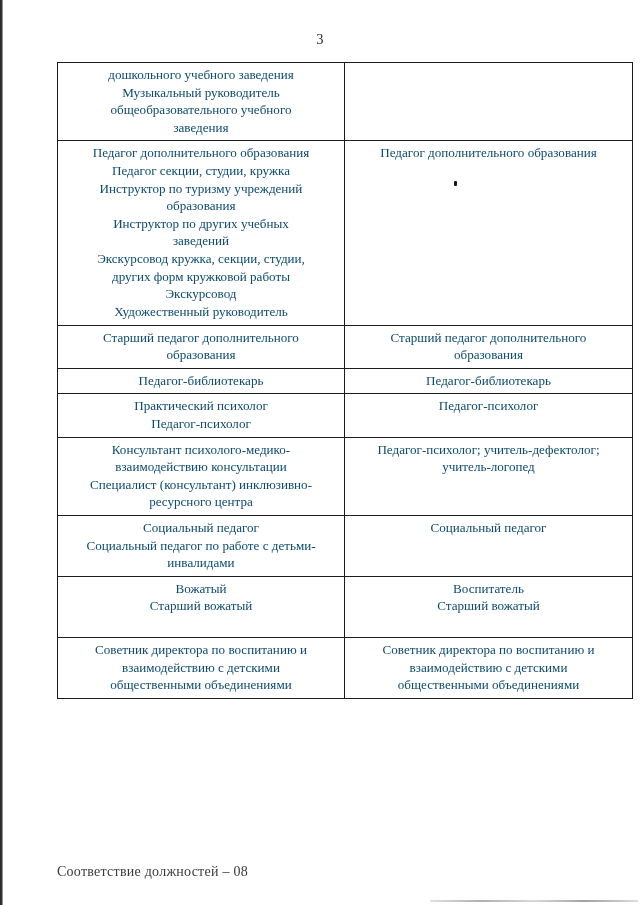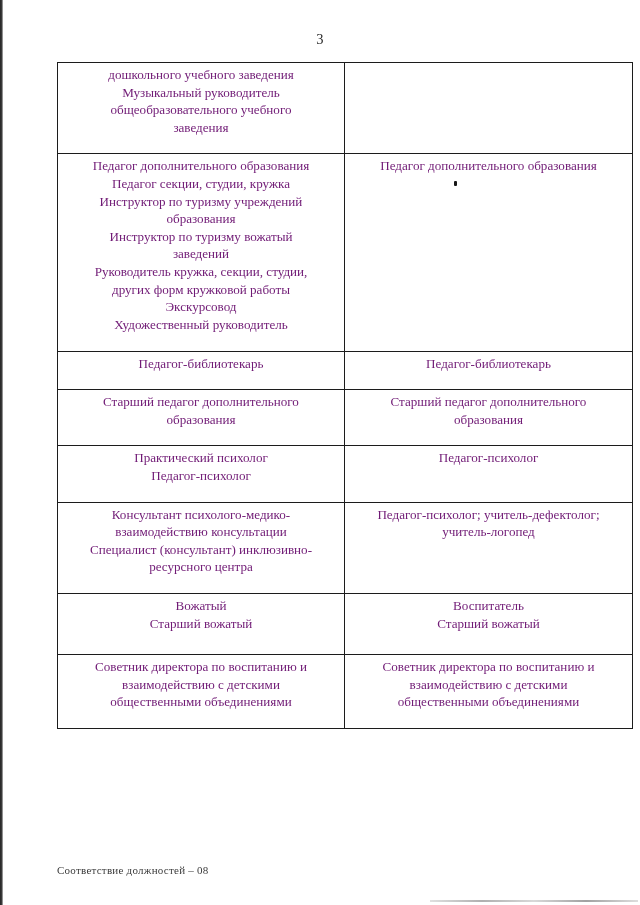--- a/index.html
+++ b/index.html
@@ -58,22 +58,22 @@
     width: 553px;
     border-collapse: collapse;
     table-layout: fixed;
   }
   table.doc-table td {
     border: 1px solid #1c1c1c;
     vertical-align: top;
     text-align: center;
     font-size: 13.1px;
     line-height: 1.345;
-    padding: 3px 5px 17px 5px;
-    color: #701a75;
+    padding: 3px 5px 4px 5px;
+    color: #0c4a6e;
     word-wrap: break-word;
   }
   td.col-left   { width: 276px; }
   td.col-right  { width: 277px; }
 
   
   .cline { display: block; white-space: normal; }
   tr.pad-bottom-md td { padding-bottom: 22px; }
   tr.pad-bottom-lg td { padding-bottom: 12px; }
 
@@ -88,21 +88,21 @@
     width: 3px;
     height: 5px;
     background: #161616;
     border-radius: 1px;
   }
 
   .footer-note {
     position: absolute;
     left: 57px;
     top: 864px;
-    font-size: 11px;
+    font-size: 14px;
     letter-spacing: 0.25px;
     color: #3a3a3a;
     font-family: "Liberation Serif", "DejaVu Serif", serif;
   }
 </style>
 </head>
 <body>
 
 <div class="page">
 
@@ -122,49 +122,49 @@
         </td>
         <td class="col-right empty"></td>
       </tr>
 
       <tr>
         <td class="col-left">
           <span class="cline">Педагог дополнительного образования</span>
           <span class="cline">Педагог секции, студии, кружка</span>
           <span class="cline">Инструктор по туризму учреждений</span>
           <span class="cline">образования</span>
-          <span class="cline">Инструктор по туризму вожатый</span>
+          <span class="cline">Инструктор по других учебных</span>
           <span class="cline">заведений</span>
-          <span class="cline">Руководитель кружка, секции, студии,</span>
+          <span class="cline">Экскурсовод кружка, секции, студии,</span>
           <span class="cline">других форм кружковой работы</span>
           <span class="cline">Экскурсовод</span>
           <span class="cline">Художественный руководитель</span>
         </td>
         <td class="col-right">
           <span class="cline">Педагог дополнительного образования</span>
         </td>
       </tr>
 
       <tr>
         <td class="col-left">
-          <span class="cline">Педагог-библиотекарь</span>
-        </td>
-        <td class="col-right">
-          <span class="cline">Педагог-библиотекарь</span>
-        </td>
-      </tr>
-
-      <tr>
-        <td class="col-left">
           <span class="cline">Старший педагог дополнительного</span>
           <span class="cline">образования</span>
         </td>
         <td class="col-right">
           <span class="cline">Старший педагог дополнительного</span>
           <span class="cline">образования</span>
+        </td>
+      </tr>
+
+      <tr>
+        <td class="col-left">
+          <span class="cline">Педагог-библиотекарь</span>
+        </td>
+        <td class="col-right">
+          <span class="cline">Педагог-библиотекарь</span>
         </td>
       </tr>
 
 
 
       <tr>
         <td class="col-left">
           <span class="cline">Практический психолог</span>
           <span class="cline">Педагог-психолог</span>
         </td>
@@ -179,20 +179,30 @@
           <span class="cline">взаимодействию консультации</span>
           <span class="cline">Специалист (консультант) инклюзивно-</span>
           <span class="cline">ресурсного центра</span>
         </td>
         <td class="col-right">
           <span class="cline">Педагог-психолог;  учитель-дефектолог;</span>
           <span class="cline">учитель-логопед</span>
         </td>
       </tr>
 
+      <tr>
+        <td class="col-left">
+          <span class="cline">Социальный педагог</span>
+          <span class="cline">Социальный педагог по работе с детьми-</span>
+          <span class="cline">инвалидами</span>
+        </td>
+        <td class="col-right">
+          <span class="cline">Социальный педагог</span>
+        </td>
+      </tr>
 
       <tr class="pad-bottom-md">
         <td class="col-left">
           <span class="cline">Вожатый</span>
           <span class="cline">Старший вожатый</span>
         </td>
         <td class="col-right">
           <span class="cline">Воспитатель</span>
           <span class="cline">Старший вожатый</span>
         </td>

